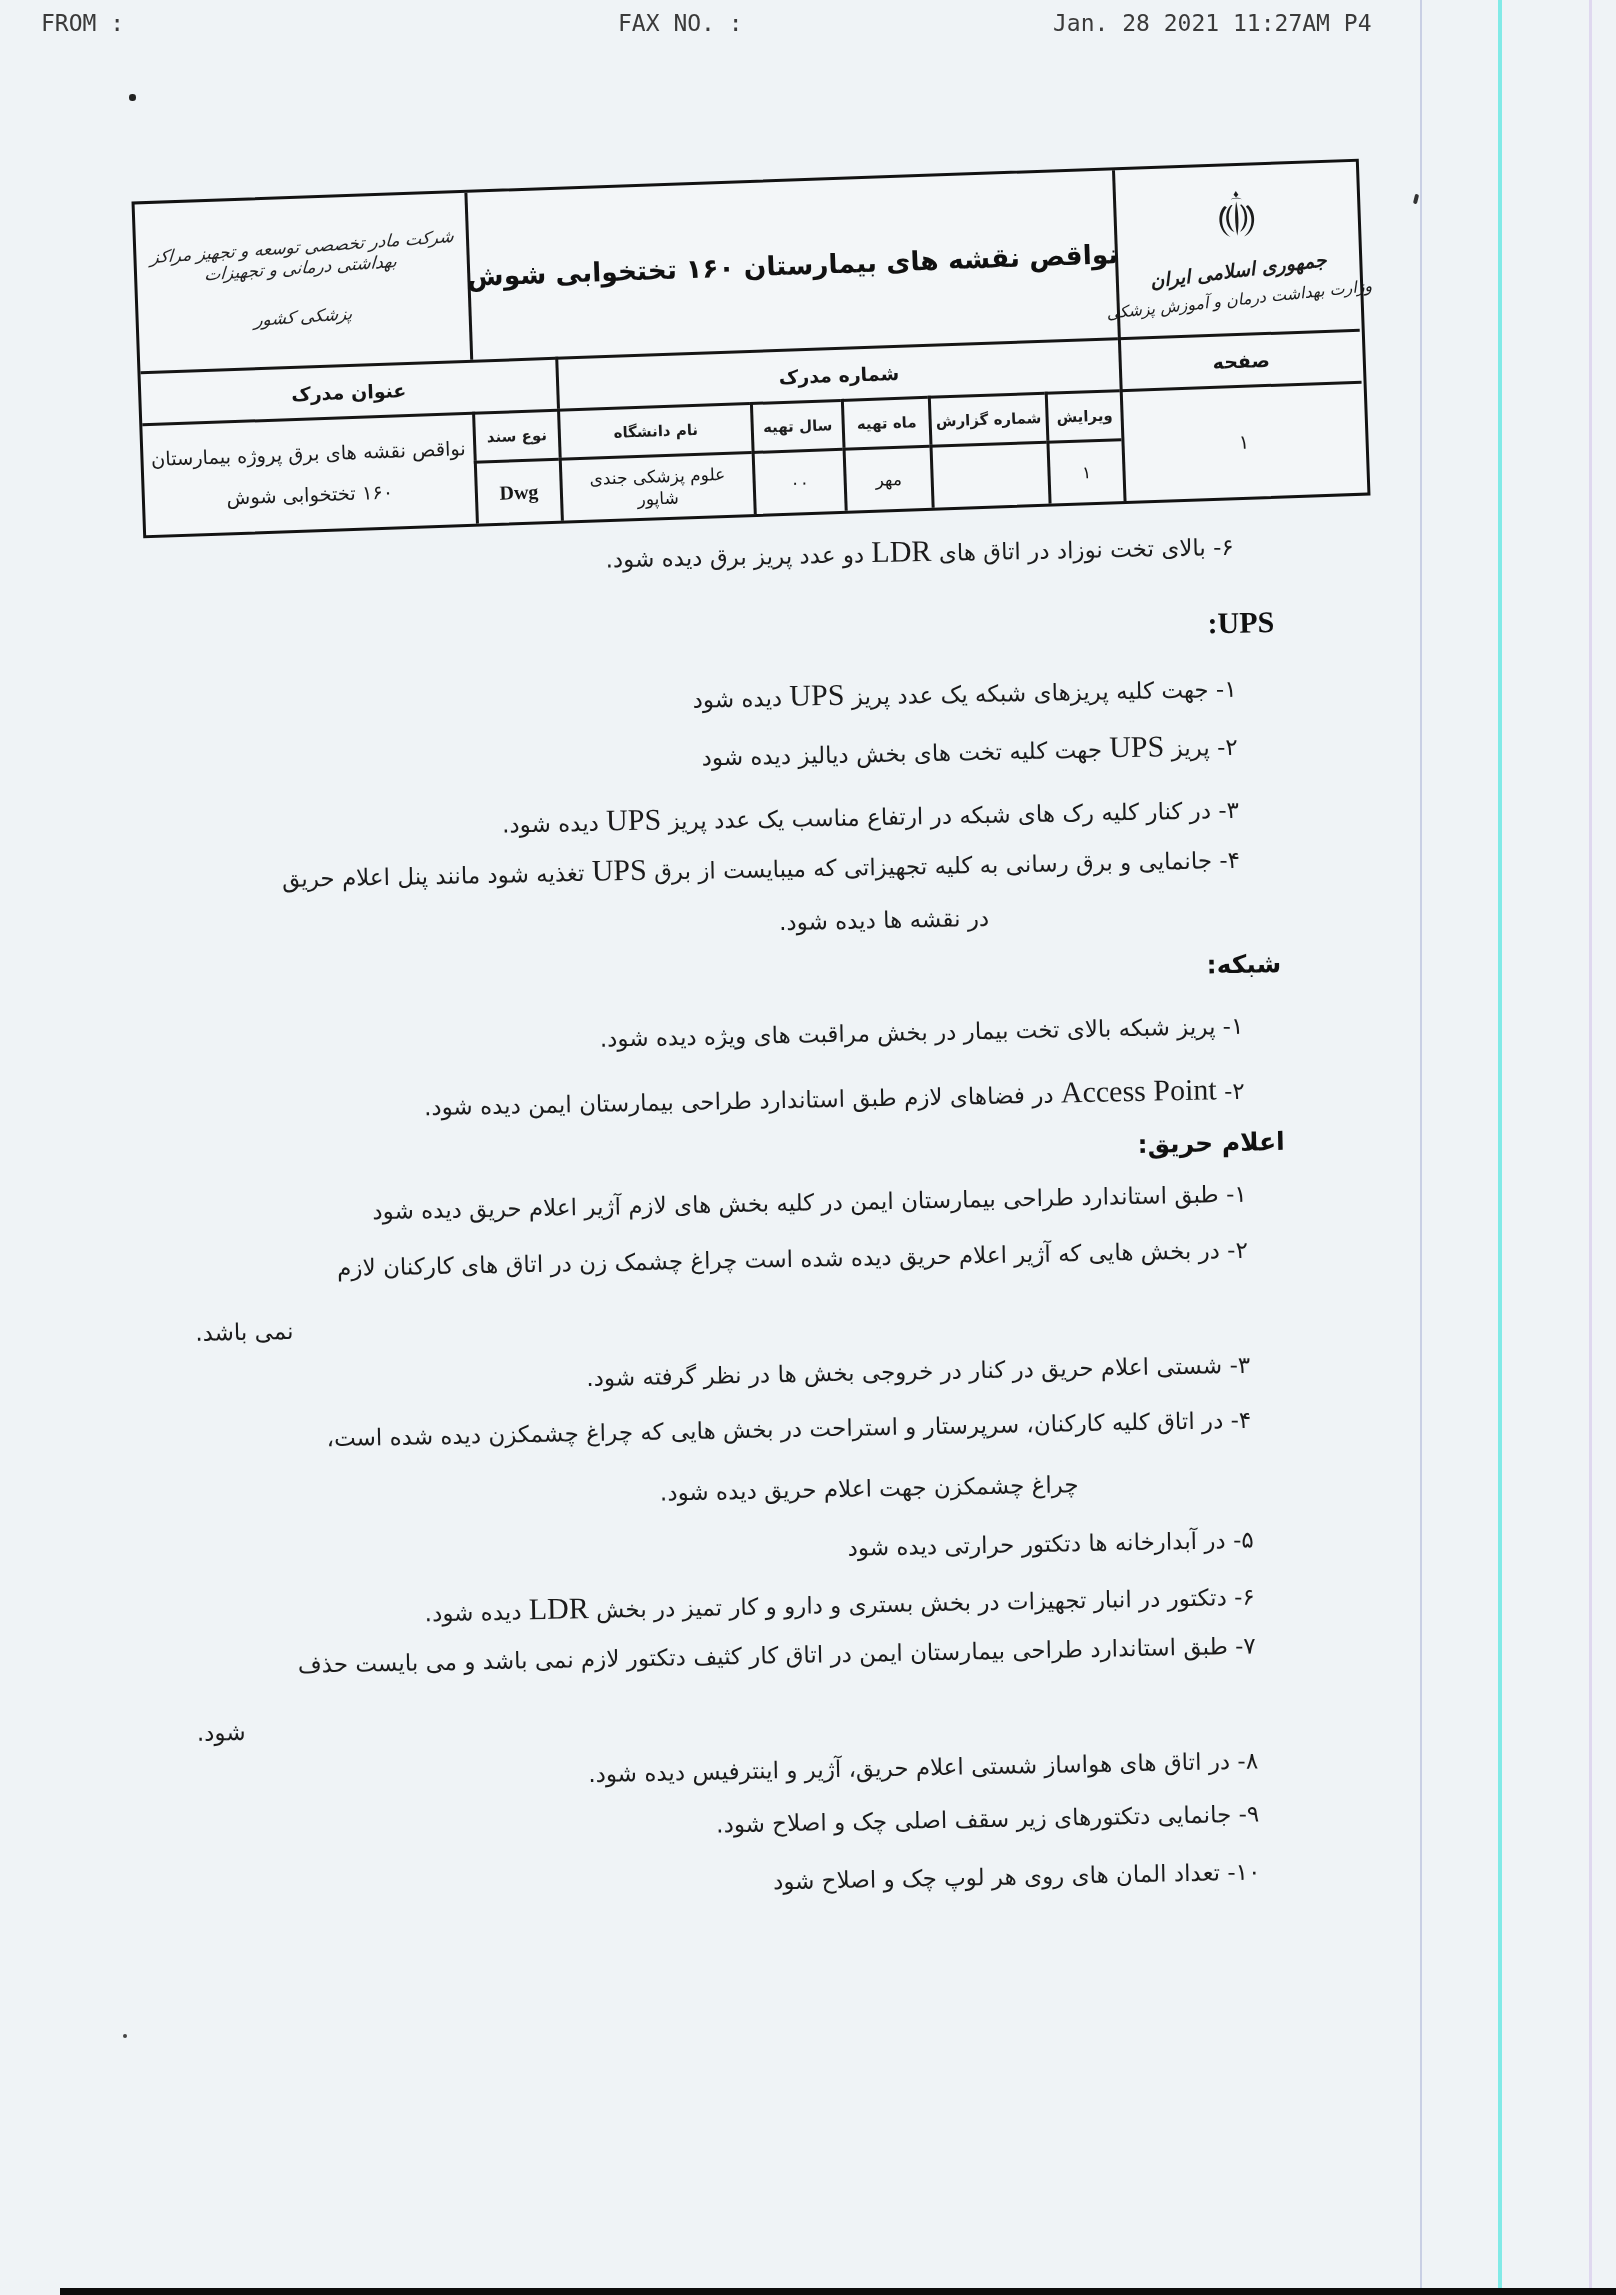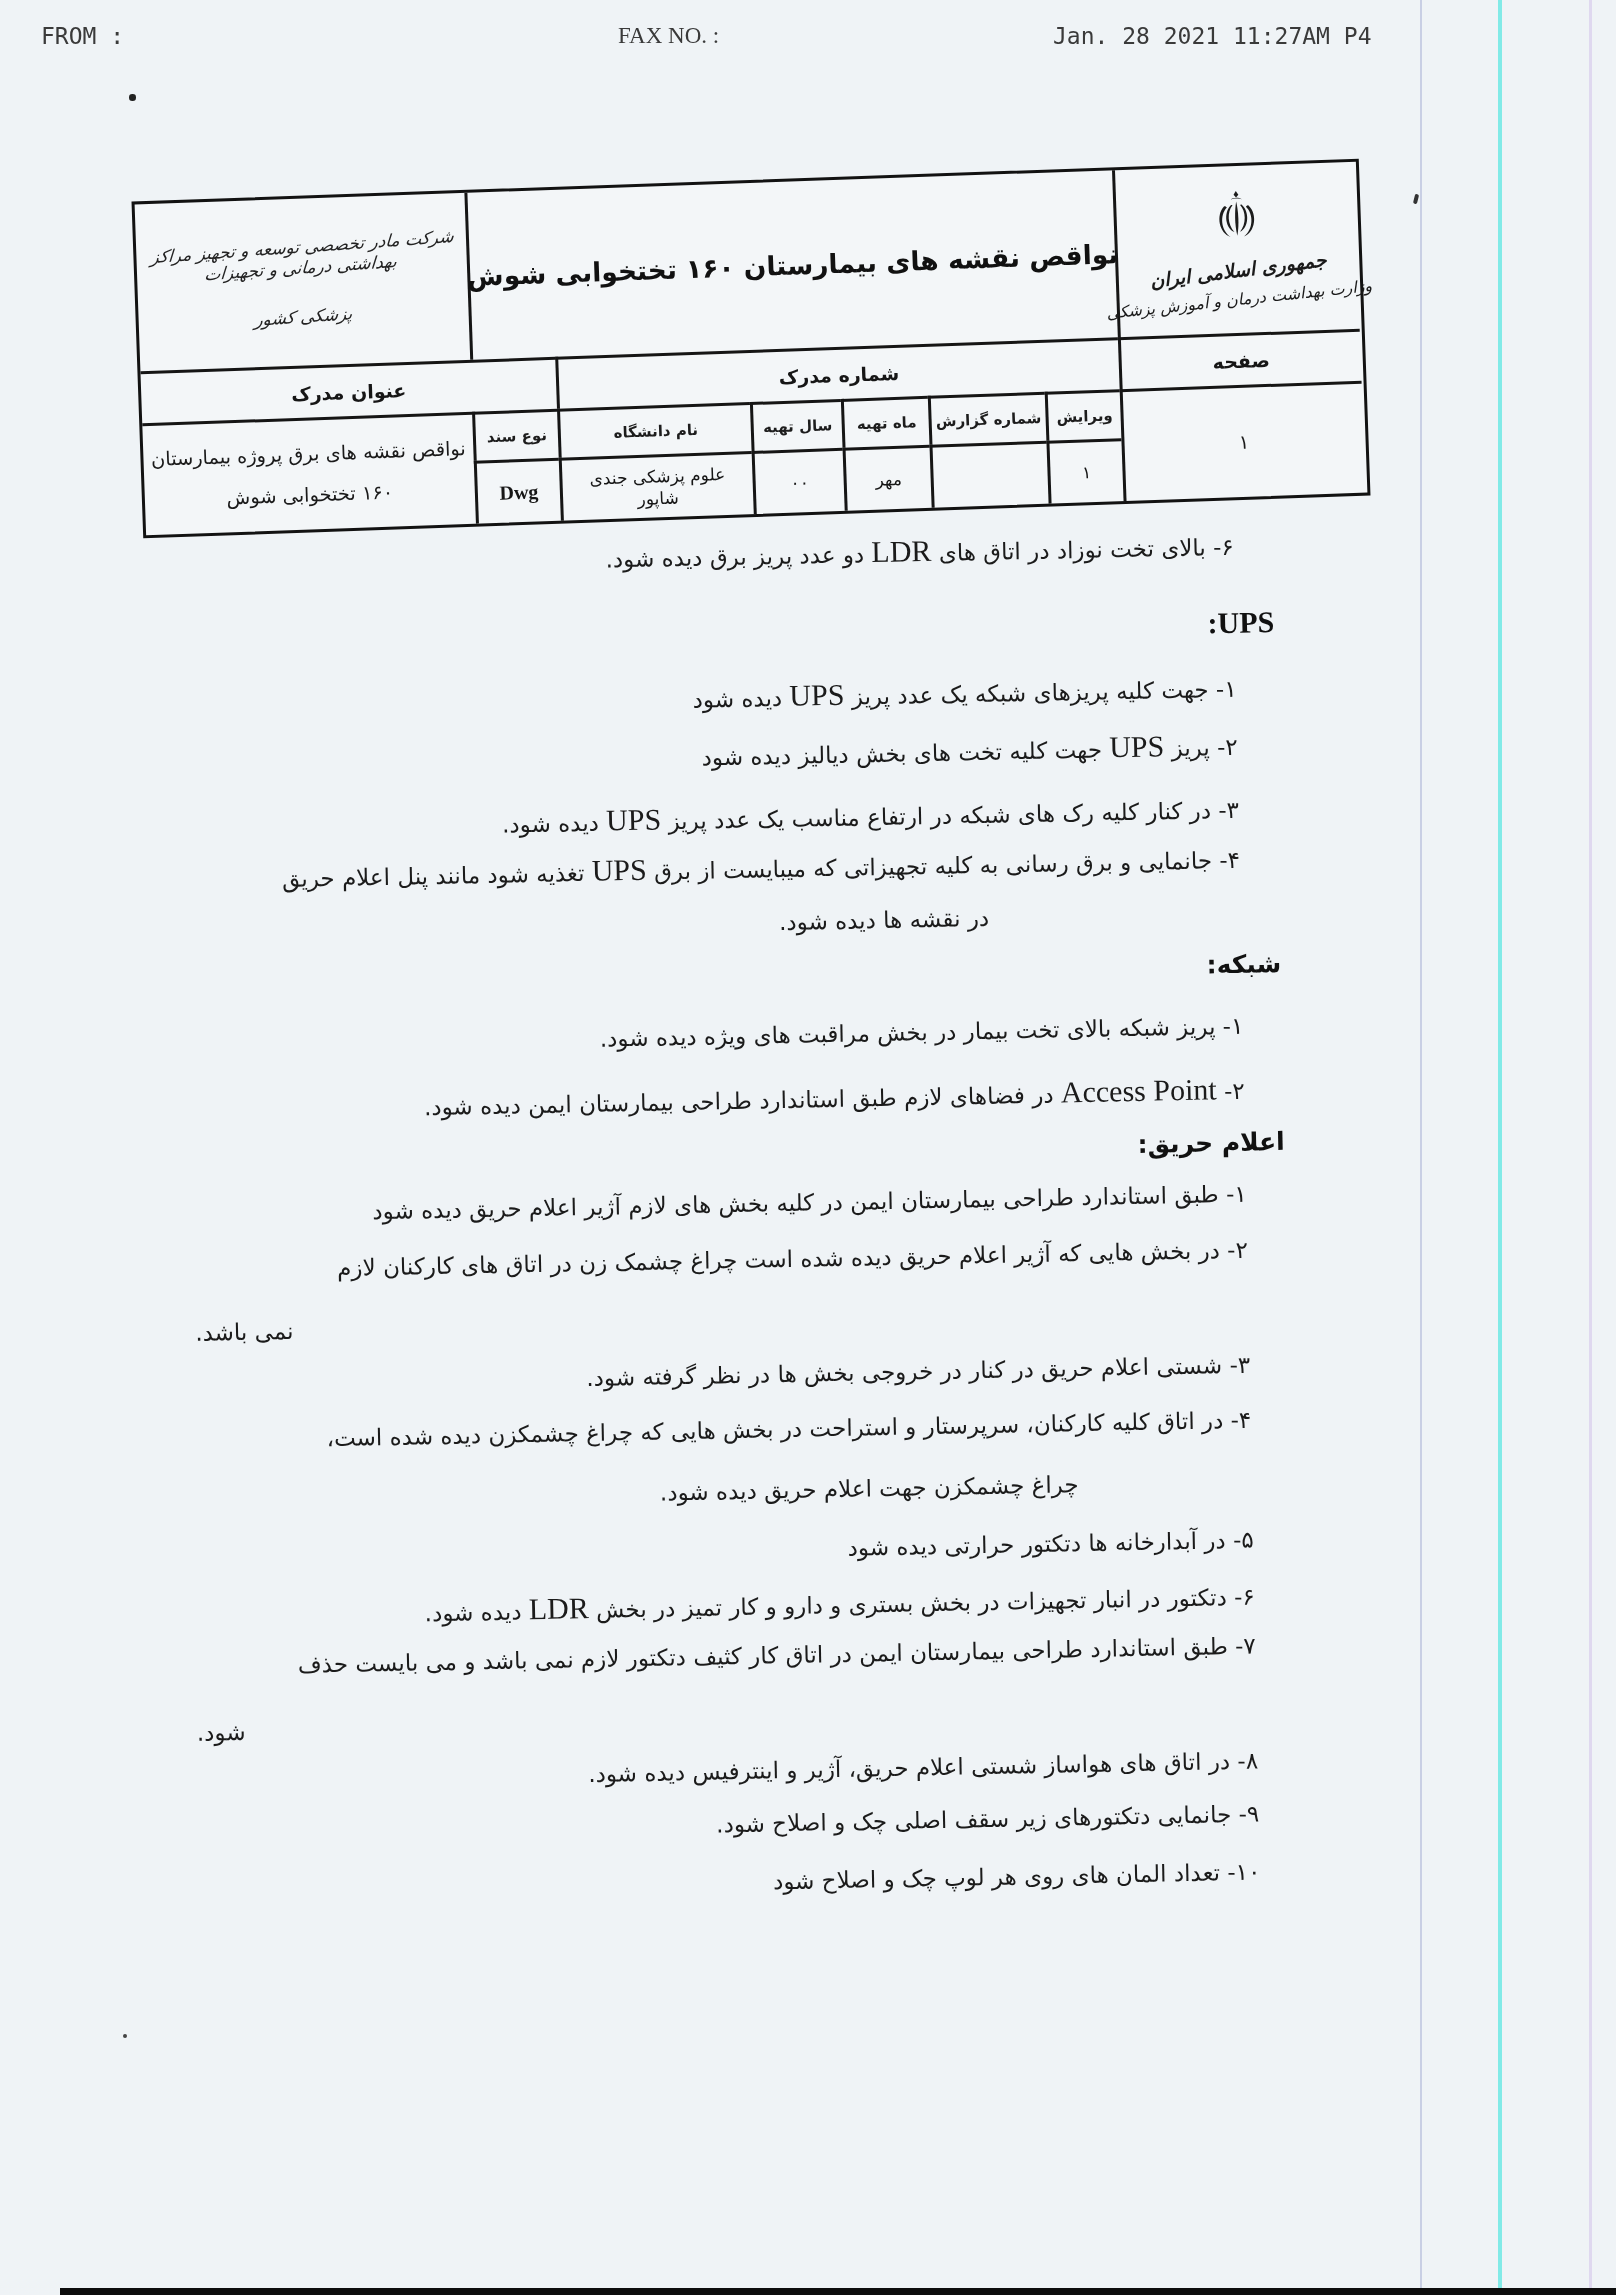--- a/index.html
+++ b/index.html
@@ -2,24 +2,24 @@
 <html lang="fa" style="font-size:10.3px"><head>
 <meta charset="utf-8">
 <style>
   html,body{margin:0;padding:0;}
   body{
     width:1616px;height:2295px;position:relative;overflow:hidden;
     background:#eff3f6;
     font-family:"DejaVu Sans",sans-serif;color:#1c1c1c;
   }
   
-  .fax-header{position:absolute;top:23px;left:0;width:100%;height:39px;}
+  .fax-header{position:absolute;top:10px;left:0;width:100%;height:39px;}
   .fax-field{position:absolute;font-family:"DejaVu Sans Mono",monospace;font-size:23px;color:#3a3a3a;white-space:nowrap;}
   .fax-from{left:41px;top:0;}
-  .fax-no{left:618px;top:0;font-family:Liberation Serif, serif;}
+  .fax-no{left:618px;top:0;}
   .fax-date{left:1053px;top:0;}
   .spec{position:absolute;background:#222;border-radius:50%;}
   .spec-a{left:129px;top:94px;width:6.5px;height:6.5px;}
   .spec-b{left:1414px;top:194px;width:3.9px;height:10.3px;border-radius:1.9px;transform:rotate(14deg);background:#333;}
   .spec-c{left:123px;top:2034px;width:3.9px;height:3.9px;background:#444;}
 
   
   .streak{position:absolute;top:0;height:2295px;}
   .streak-gray{left:1420px;width:1.9px;background:rgba(140,150,200,.38);}
   .streak-cyan{left:1498px;width:3.9px;background:rgba(110,231,228,.85);}

